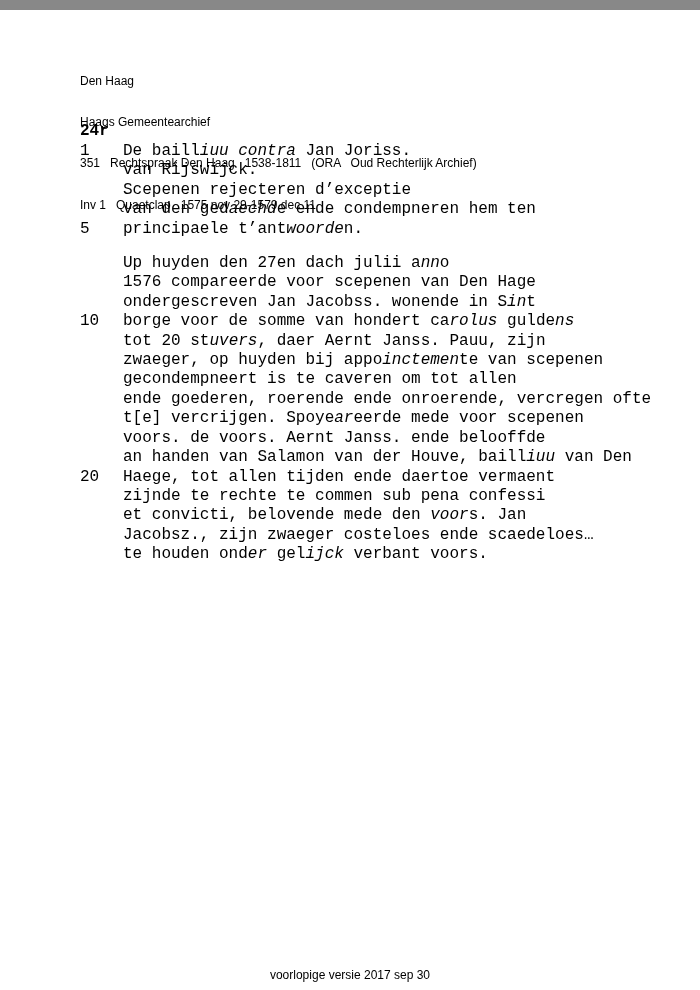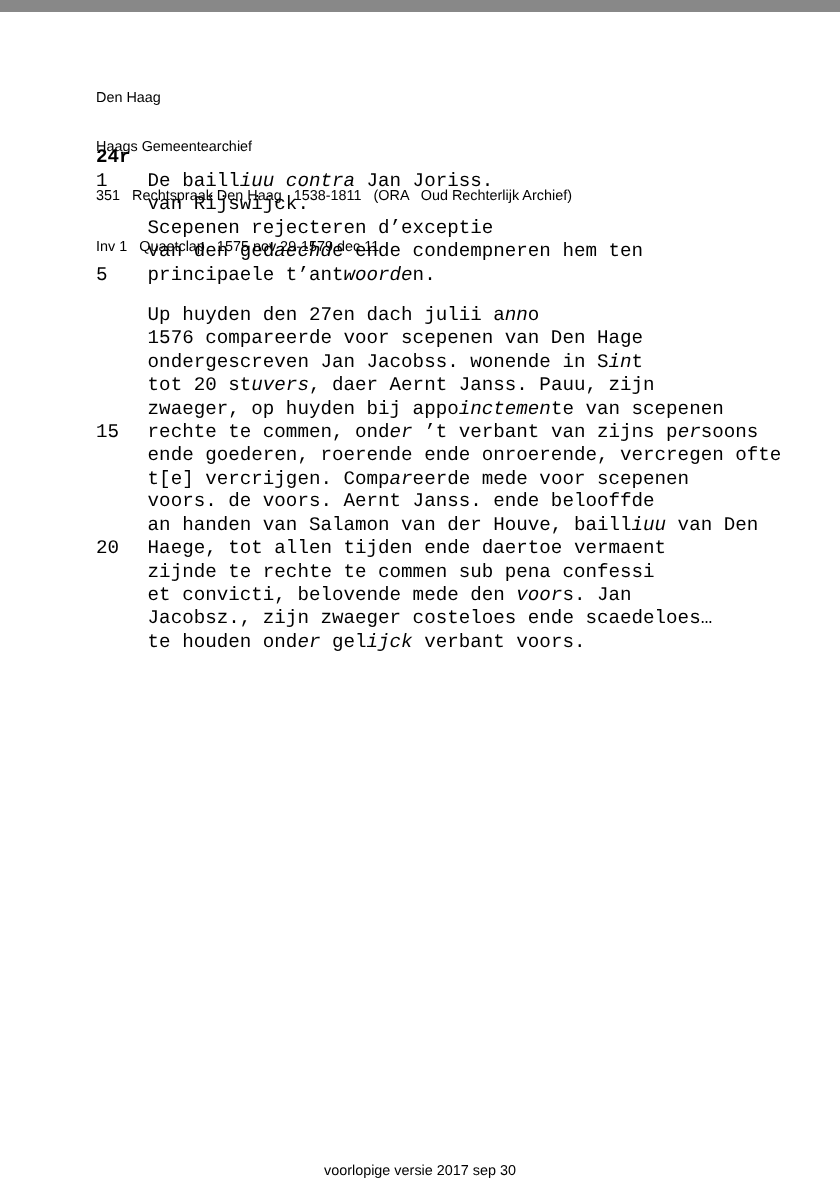--- a/index.html
+++ b/index.html
@@ -88,38 +88,42 @@
           </div>
           <div class="line">
             <span class="num"></span>
             <span class="text"><span>1576 compareerde voor scepenen van Den Hage</span></span>
           </div>
           <div class="line">
             <span class="num"></span>
             <span class="text"><span>ondergescreven Jan Jacobss. wonende in S</span><em>in</em><span>t</span></span>
           </div>
           <div class="line">
+            <span class="num">10</span>
+            <span class="text"><span>borge voor de somme van hondert ca</span><em>rolus</em><span> gulde</span><em>ns</em></span>
+          </div>
+          <div class="line">
             <span class="num"></span>
             <span class="text"><span>tot 20 st</span><em>uvers</em><span>, daer Aernt Janss. Pauu, zijn</span></span>
           </div>
           <div class="line">
             <span class="num"></span>
             <span class="text"><span>zwaeger, op huyden bij appo</span><em>inctemen</em><span>te van scepenen</span></span>
           </div>
           <div class="line">
-            <span class="num">15</span>
-            <span class="text"><span>rechte te commen, ond</span><em>er</em><span> ’t verbant van zijns p</span><em>er</em><span>soons</span></span>
+            <span class="num"></span>
+            <span class="text"><span>gecondempneert is te caveren om tot allen</span></span>
           </div>
           <div class="line">
             <span class="num"></span>
             <span class="text"><span>ende goederen, roerende ende onroerende, vercregen ofte</span></span>
           </div>
           <div class="line">
             <span class="num"></span>
-            <span class="text"><span>t[e] vercrijgen. Comp</span><em>ar</em><span>eerde mede voor scepenen</span></span>
+            <span class="text"><span>t[e] vercrijgen. Spoye</span><em>ar</em><span>eerde mede voor scepenen</span></span>
           </div>
           <div class="line">
             <span class="num"></span>
             <span class="text"><span>voors. de voors. Aernt Janss. ende belooffde</span></span>
           </div>
           <div class="line">
             <span class="num"></span>
             <span class="text"><span>an handen van Salamon van der Houve, baill</span><em>iuu</em><span> van Den</span></span>
           </div>
           <div class="line">

